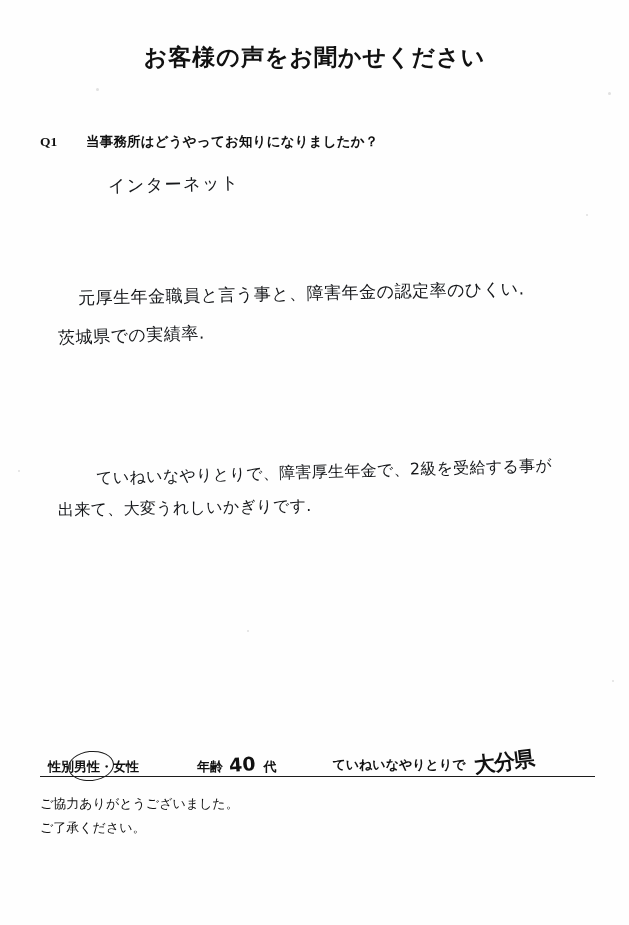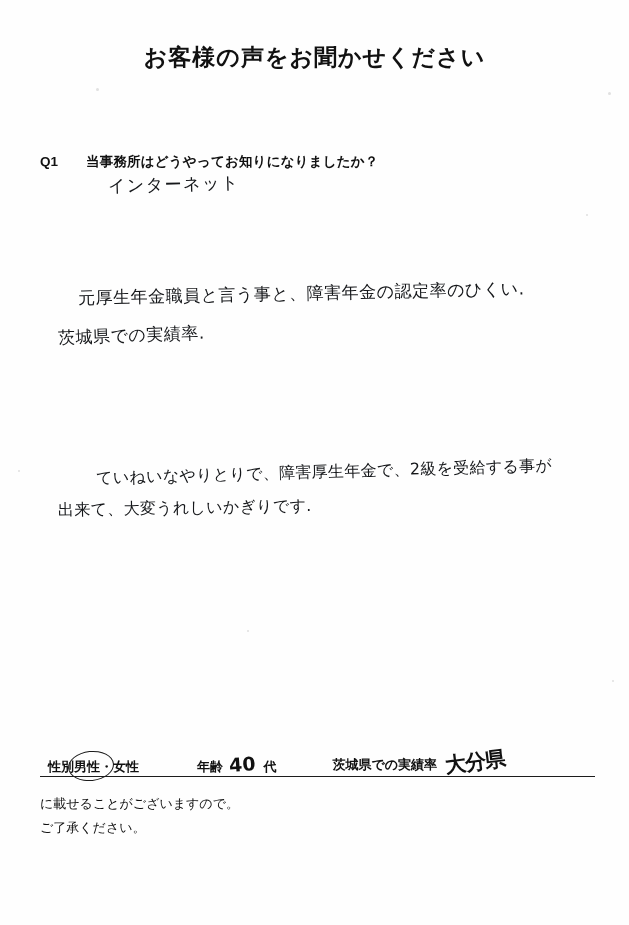--- a/index.html
+++ b/index.html
@@ -38,24 +38,23 @@
     font-size: 23px;
     font-weight: bold;
     letter-spacing: 1px;
     font-family: "DejaVu Sans", "Liberation Sans", sans-serif;
   }
 
   .q-row {
     position: absolute;
     left: 40px;
     font-size: 13.5px;
-    font-family: Liberation Sans, sans-serif;
+    font-family: Liberation Serif, serif;
     font-weight: bold;
     white-space: nowrap;
-    margin-top: 20px;
   }
   .q-label {
     display: inline-block;
     width: 46px;
   }
   .q-text {
     font-weight: bold;
     letter-spacing: .2px;
   }
 
@@ -209,24 +208,24 @@
     <div class="demo-inner">
       <span class="demo-label">性別</span>
       <span class="gender-group">
         <span class="circle-male"></span>
         <span>男性</span><span>・</span><span>女性</span>
       </span>
       <span class="age-block">
         <span>年齢</span><span class="age-hand">40</span><span>代</span>
       </span>
       <span class="pref-block">
-        <span>茨城県での実績率</span><span class="pref-hand">大分県</span>
+        <span>ていねいなやりとりで</span><span class="pref-hand">大分県</span>
       </span>
     </div>
   </div>
   <div class="demo-rule"></div>
 
   <div class="closing">
-    <div>に載せることがございますので。</div>
+    <div>ご協力ありがとうございました。</div>
     <div>ご了承ください。</div>
   </div>
 
 </div>
 
 </body></html>

